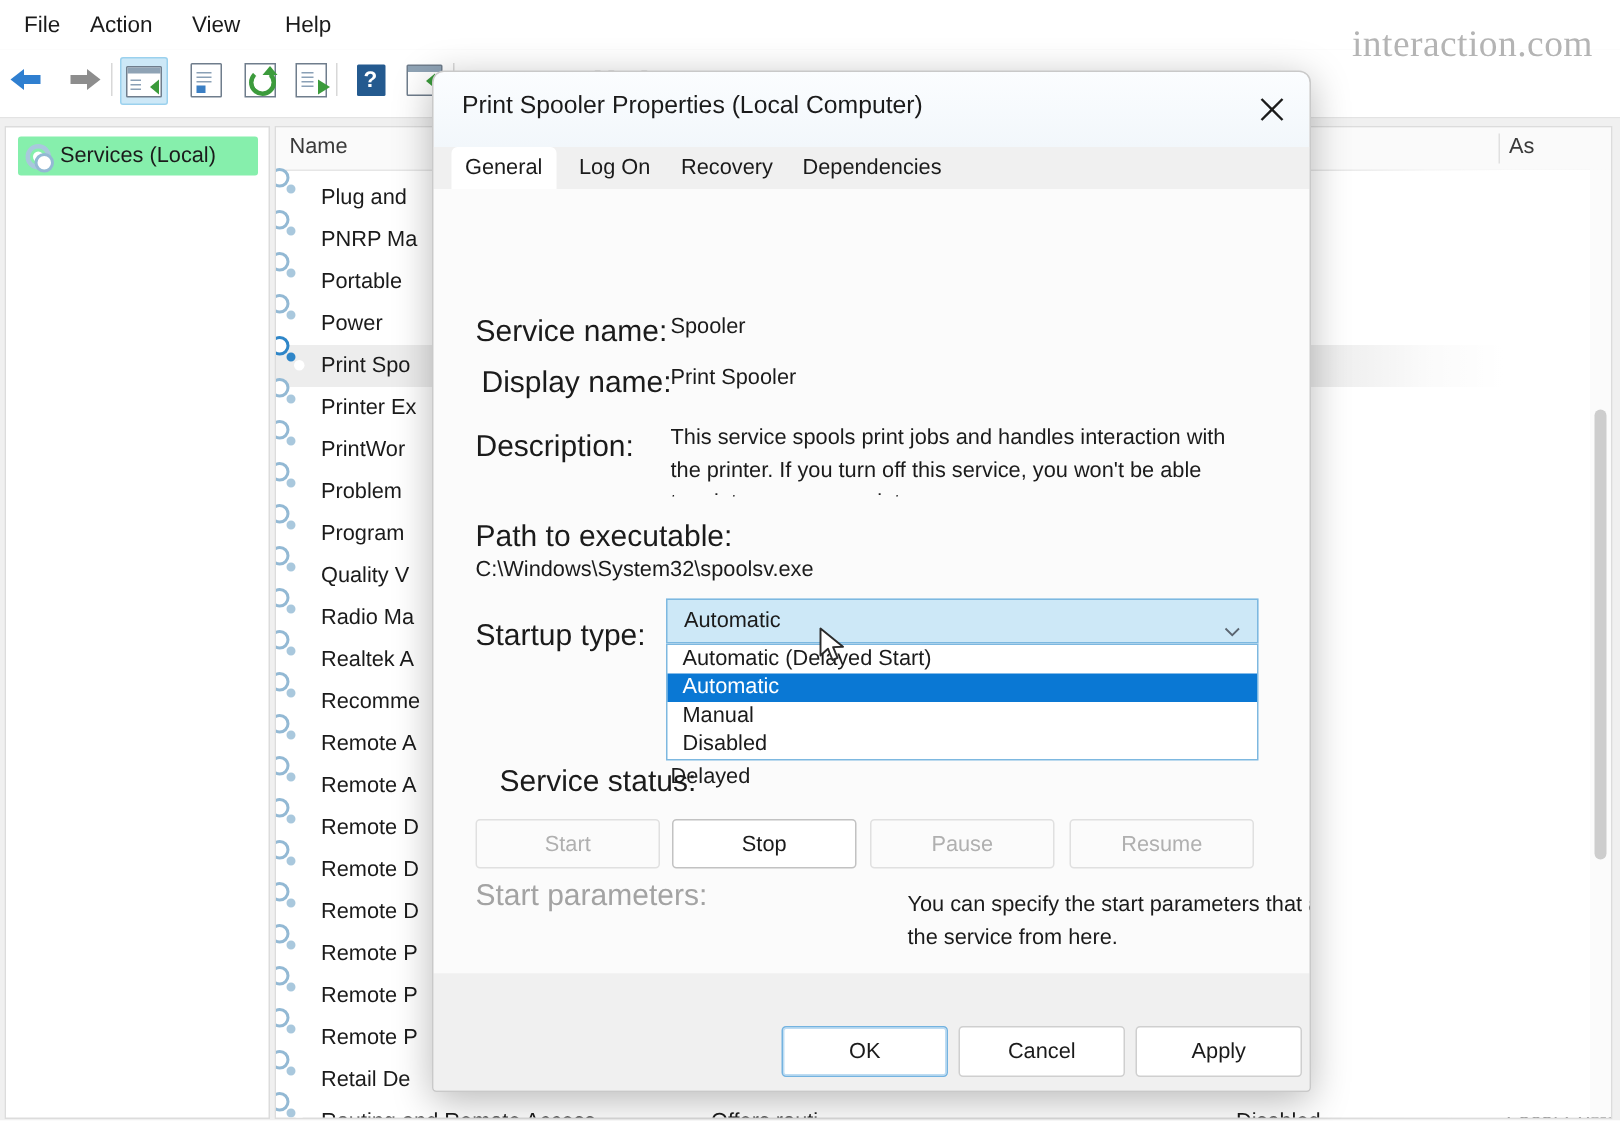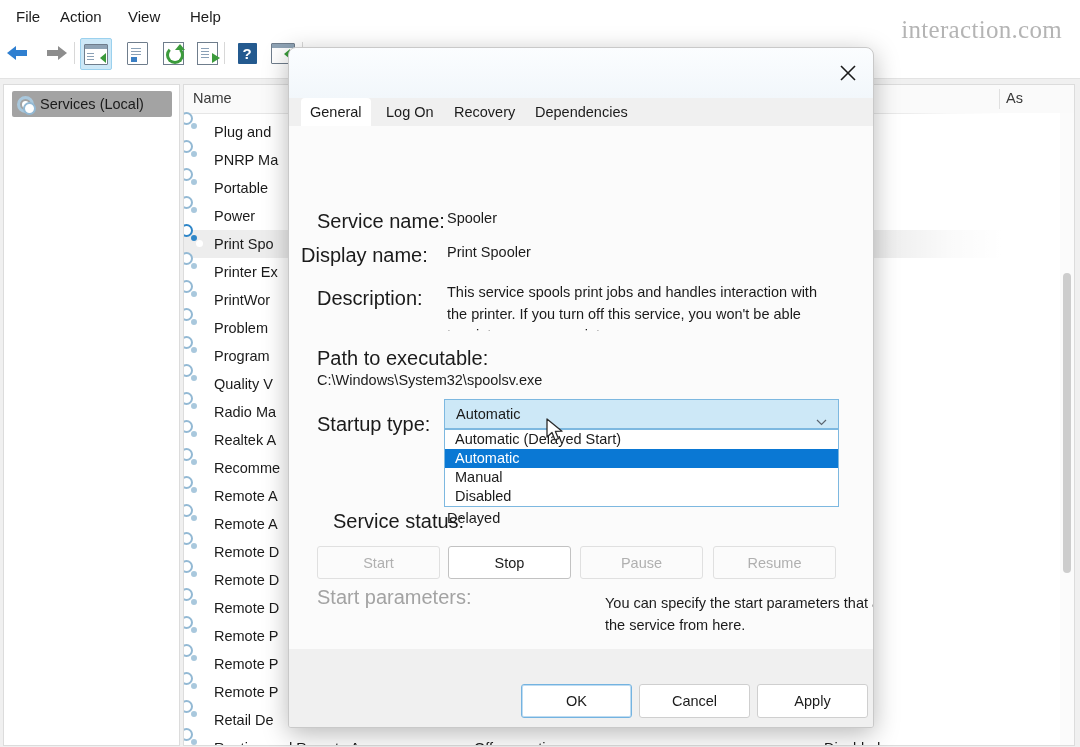--- a/index.html
+++ b/index.html
@@ -67,21 +67,21 @@
 
   .ic-help{position:relative;width:19px;height:21px;background:#245a8f;border-radius:1px;
       color:#fff;font-size:15px;font-weight:bold;text-align:center;line-height:21px;}
 
   .tb-fade{position:absolute;top:5px;width:30px;height:30px;opacity:.35;}
   .fadebar{position:absolute;background:#4a4a4a;border-radius:1px;}
 
   
   #leftpane{position:absolute;left:3px;top:84px;width:175px;height:660px;background:#fff;
             border:1px solid #dcdcdc;}
-  #svcroot{position:absolute;left:8px;top:6px;width:155px;height:26px;background:#a3a3a3;
+  #svcroot{position:absolute;left:8px;top:6px;width:155px;height:26px;background:#86efac;
            border-radius:2px;display:flex;align-items:center;gap:6px;padding-left:5px;}
   #svcroot .lbl{font-size:14.5px;color:#1b1b1b;}
 
   .gear{position:relative;width:17px;height:17px;flex:0 0 17px;}
   .gear .ring{position:absolute;inset:0;border-radius:50%;border:3.5px solid #a9c8dd;}
   .gear .ring2{position:absolute;left:5px;top:5px;width:7px;height:7px;border-radius:50%;background:#fff;}
   .gear .sm{position:absolute;right:-2px;bottom:-2px;width:9px;height:9px;border-radius:50%;
             border:2.5px solid #93b9d4;background:#fff;}
   .gear.sel .ring{border-color:#2f86c8;}
   .gear.sel .sm{border-color:#2f86c8;}
@@ -457,41 +457,42 @@
     <div id="listfade"></div>
     <div id="vscroll">
       <div id="vthumb"></div>
     </div>
   </div>
 </div>
 
 <div id="dlg">
 
   <div id="dlgtitle">
+    <div class="t">Print Spooler Properties (Local Computer)</div>
     <div id="dlgclose">
       <svg width="20" height="20" viewBox="0 0 20 20" aria-hidden="true">
         <line x1="3" y1="3" x2="17" y2="17" stroke="#1b1b1b" stroke-width="1.6"></line>
         <line x1="17" y1="3" x2="3" y2="17" stroke="#1b1b1b" stroke-width="1.6"></line>
       </svg>
     </div>
   </div>
 
   <div id="tabstrip">
     <div class="tab active" style="left:12px;">General</div>
     <div class="tab" style="left:88px;">Log On</div>
     <div class="tab" style="left:156px;">Recovery</div>
     <div class="tab" style="left:237px;">Dependencies</div>
   </div>
 
   <div id="dlgbody">
 
     <div class="flabel" style="left:28px;top:84px;">Service name:</div>
     <div class="fvalue" style="left:158px;top:84px;">Spooler</div>
 
-    <div class="flabel" style="left:12px;top:118px;">Display name:</div>
+    <div class="flabel" style="left:32px;top:118px;">Display name:</div>
     <div class="fvalue" style="left:158px;top:118px;">Print Spooler</div>
 
     <div class="flabel" style="left:28px;top:161px;">Description:</div>
     <div id="desc">This service spools print jobs and handles interaction with the printer.  If you turn off this service, you won't be able to print or see your printers.</div>
 
     <div class="flabel" style="left:28px;top:221px;">Path to executable:</div>
     <div class="fvalue" style="left:28px;top:246px;">C:\Windows\System32\spoolsv.exe</div>
 
     <div class="flabel" style="left:28px;top:287px;">Startup type:</div>
 

